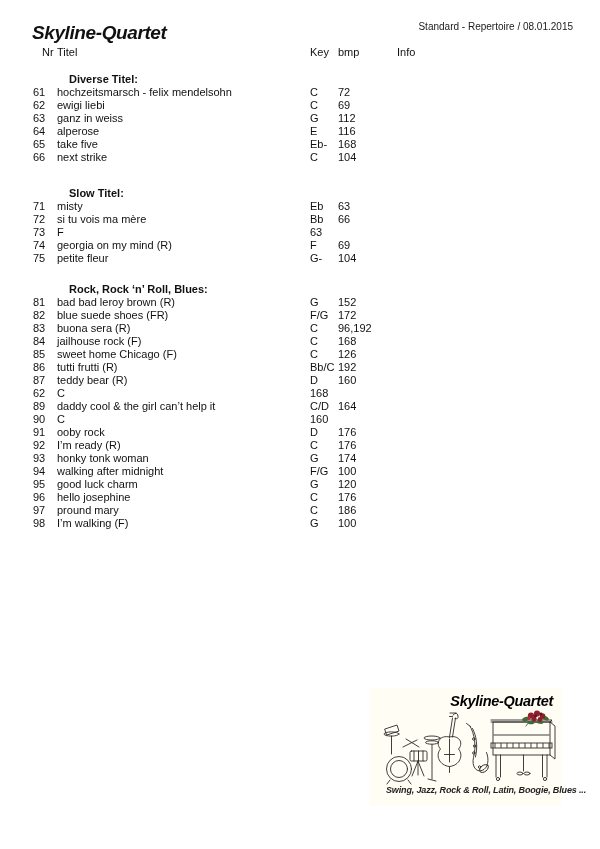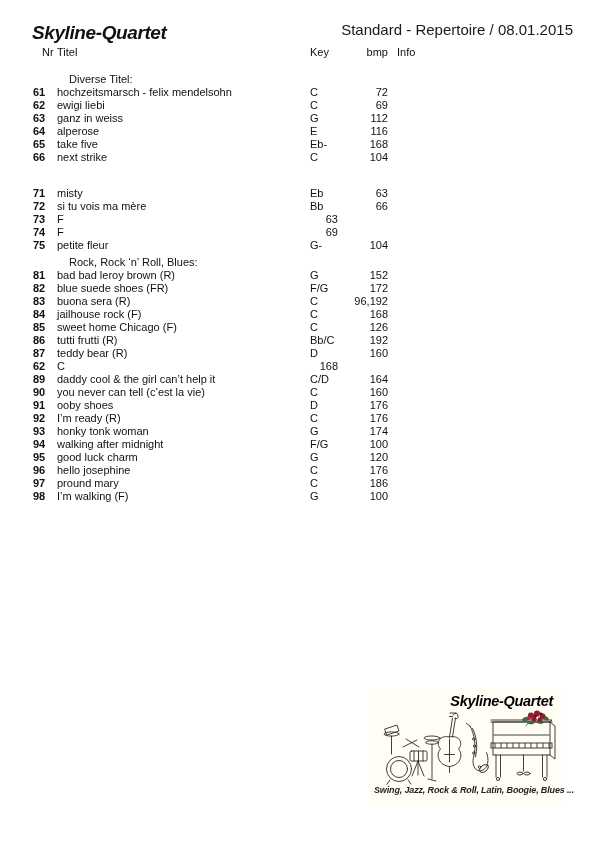--- a/index.html
+++ b/index.html
@@ -5,51 +5,51 @@
   html,body{margin:0;padding:0;background:#fff;}
   .page{
     position:relative;width:600px;height:849px;background:#ffffff;
     font-family:"Liberation Sans",sans-serif;color:#111;overflow:hidden;
   }
   .doc-title{
     position:absolute;left:32px;top:22px;
     font-size:19px;font-weight:bold;font-style:italic;letter-spacing:-0.4px;
   }
   .doc-meta{
-    position:absolute;top:21px;right:27px;font-size:15px;color:#1a1a1a;
+    position:absolute;top:21px;right:27px;font-size:10px;color:#1a1a1a;
   }
   .songtable{position:absolute;left:33px;top:46px;width:460px;}
   .row{
     display:grid;
     grid-template-columns:24px 253px 28px 50px 9px auto;
     font-size:11px;line-height:13px;align-items:baseline;
   }
-  .c-nr{font-weight:bold;}
+  .c-nr{font-weight:normal;}
   .c-titel{white-space:nowrap;}
   .c-key{white-space:nowrap;}
-  .c-bmp{text-align:right;white-space:nowrap;}
+  .c-bmp{text-align:left;white-space:nowrap;}
   .c-gap{}
   .c-info{white-space:nowrap;}
   .thead .c-nr{font-weight:normal;padding-left:9px;}
   .section:nth-of-type(1){margin-top:14px;}
   .section:nth-of-type(2){margin-top:23px;}
-  .section:nth-of-type(3){margin-top:4px;}
-  .section-heading .c-titel{font-weight:normal;padding-left:12px;}
+  .section:nth-of-type(3){margin-top:18px;}
+  .section-heading .c-titel{font-weight:bold;padding-left:12px;}
   
   .logo{
     position:absolute;left:370px;top:688px;width:192px;height:118px;
     background:#fffdf4;
   }
   .logo-title{
     position:absolute;top:5px;right:9px;
     font-size:14.5px;font-weight:bold;font-style:italic;letter-spacing:-0.3px;color:#000;
   }
   .logo-art{position:absolute;left:13px;top:21px;}
   .logo-tagline{
-    position:absolute;left:4px;top:97px;
+    position:absolute;left:16px;top:97px;
     font-size:9px;font-style:italic;font-weight:bold;color:#222;
     white-space:nowrap;letter-spacing:-0.15px;
   }
 </style>
 </head>
 <body>
 
 <div class="page">
 
   <div class="doc-title">Skyline-Quartet</div>
@@ -125,20 +125,28 @@
       <span class="c-titel">next strike</span>
       <span class="c-key">C</span>
       <span class="c-bmp">104</span>
       <span class="c-gap"></span>
       <span class="c-info"></span>
     </div>
   </div>
     </div>
 
     <div class="section">
+      <div class="row section-heading">
+        <span class="c-nr"></span>
+        <span class="c-titel">Slow Titel:</span>
+        <span class="c-key"></span>
+        <span class="c-bmp"></span>
+        <span class="c-gap"></span>
+        <span class="c-info"></span>
+      </div>
       <div>
     <div class="row">
       <span class="c-nr">71</span>
       <span class="c-titel">misty</span>
       <span class="c-key">Eb</span>
       <span class="c-bmp">63</span>
       <span class="c-gap"></span>
       <span class="c-info"></span>
     </div>
 
@@ -154,20 +162,21 @@
     <div class="row">
       <span class="c-nr">73</span>
       <span class="c-key">F</span>
       <span class="c-bmp">63</span>
       <span class="c-gap"></span>
       <span class="c-info"></span>
     </div>
 
     <div class="row">
       <span class="c-nr">74</span>
+      <span class="c-titel">georgia on my mind (R)</span>
       <span class="c-key">F</span>
       <span class="c-bmp">69</span>
       <span class="c-gap"></span>
       <span class="c-info"></span>
     </div>
 
     <div class="row">
       <span class="c-nr">75</span>
       <span class="c-titel">petite fleur</span>
       <span class="c-key">G-</span>
@@ -263,30 +272,29 @@
       <span class="c-nr">89</span>
       <span class="c-titel">daddy cool &amp; the girl can’t help it</span>
       <span class="c-key">C/D</span>
       <span class="c-bmp">164</span>
       <span class="c-gap"></span>
       <span class="c-info"></span>
     </div>
 
     <div class="row">
       <span class="c-nr">90</span>
-      <span class="c-titel">you never can tell (c’est la vie)</span>
       <span class="c-key">C</span>
       <span class="c-bmp">160</span>
       <span class="c-gap"></span>
       <span class="c-info"></span>
     </div>
 
     <div class="row">
       <span class="c-nr">91</span>
-      <span class="c-titel">ooby shoes</span>
+      <span class="c-titel">ooby rock</span>
       <span class="c-key">D</span>
       <span class="c-bmp">176</span>
       <span class="c-gap"></span>
       <span class="c-info"></span>
     </div>
 
     <div class="row">
       <span class="c-nr">92</span>
       <span class="c-titel">I’m ready (R)</span>
       <span class="c-key">C</span>

